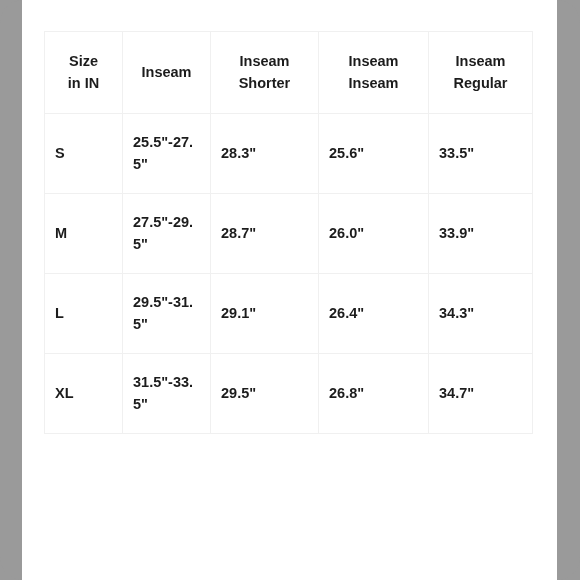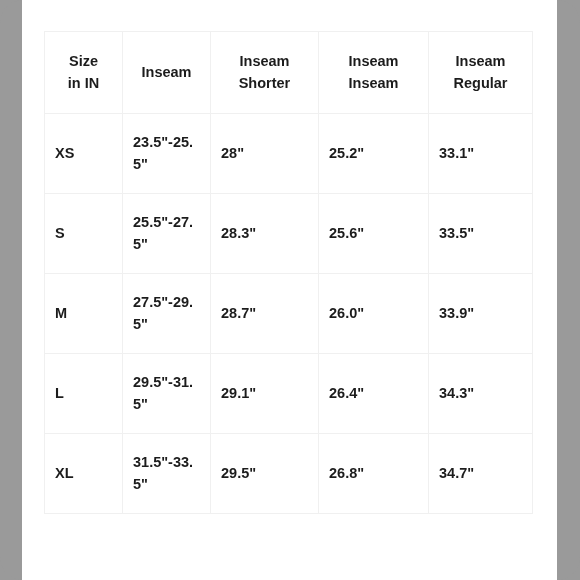--- a/index.html
+++ b/index.html
@@ -111,27 +111,20 @@
           </th>
           <th>
             <span class="hdr-line">Inseam</span>
             <span class="hdr-line">Regular</span>
           </th>
         </tr>
       </thead>
 
       <tbody>
         <tr>
-          <td>XS</td>
-          <td>23.5"-25.5"</td>
-          <td>28"</td>
-          <td>25.2"</td>
-          <td>33.1"</td>
-        </tr>
-        <tr>
           <td>S</td>
           <td>25.5"-27.5"</td>
           <td>28.3"</td>
           <td>25.6"</td>
           <td>33.5"</td>
         </tr>
         <tr>
           <td>M</td>
           <td>27.5"-29.5"</td>
           <td>28.7"</td>

